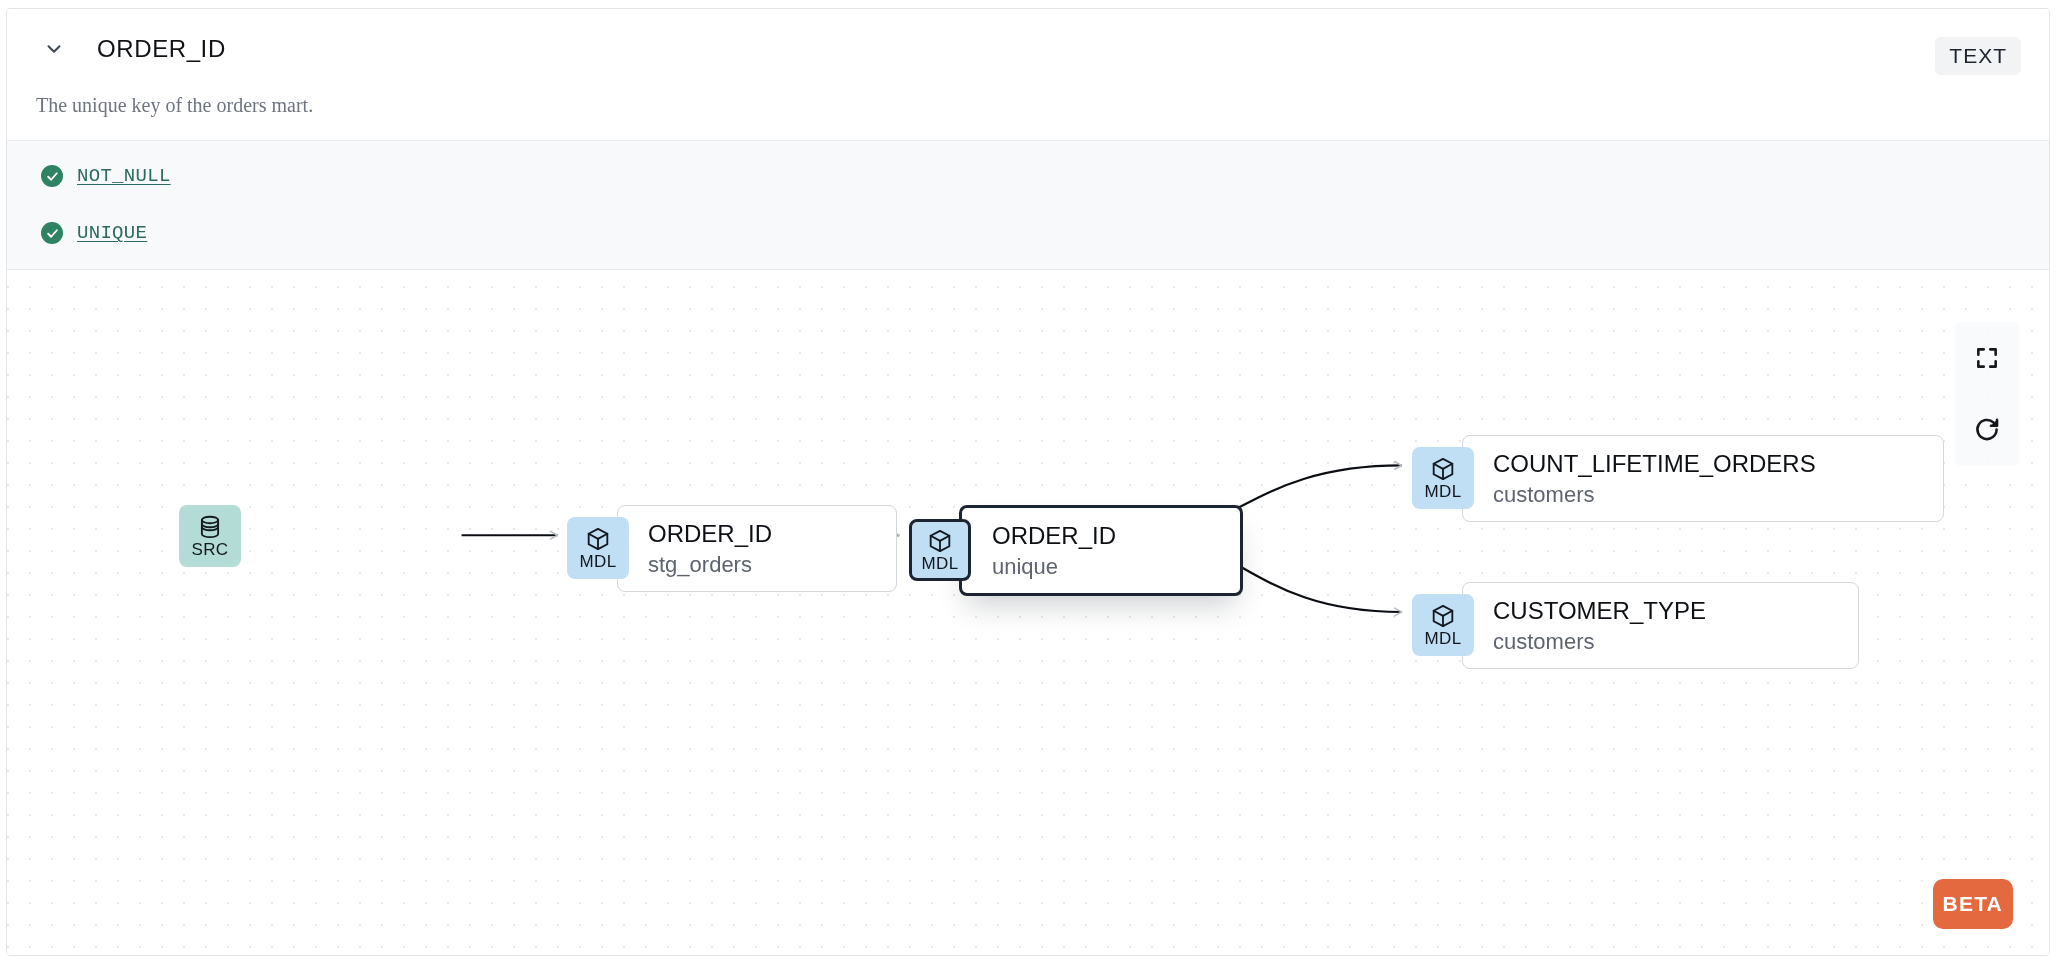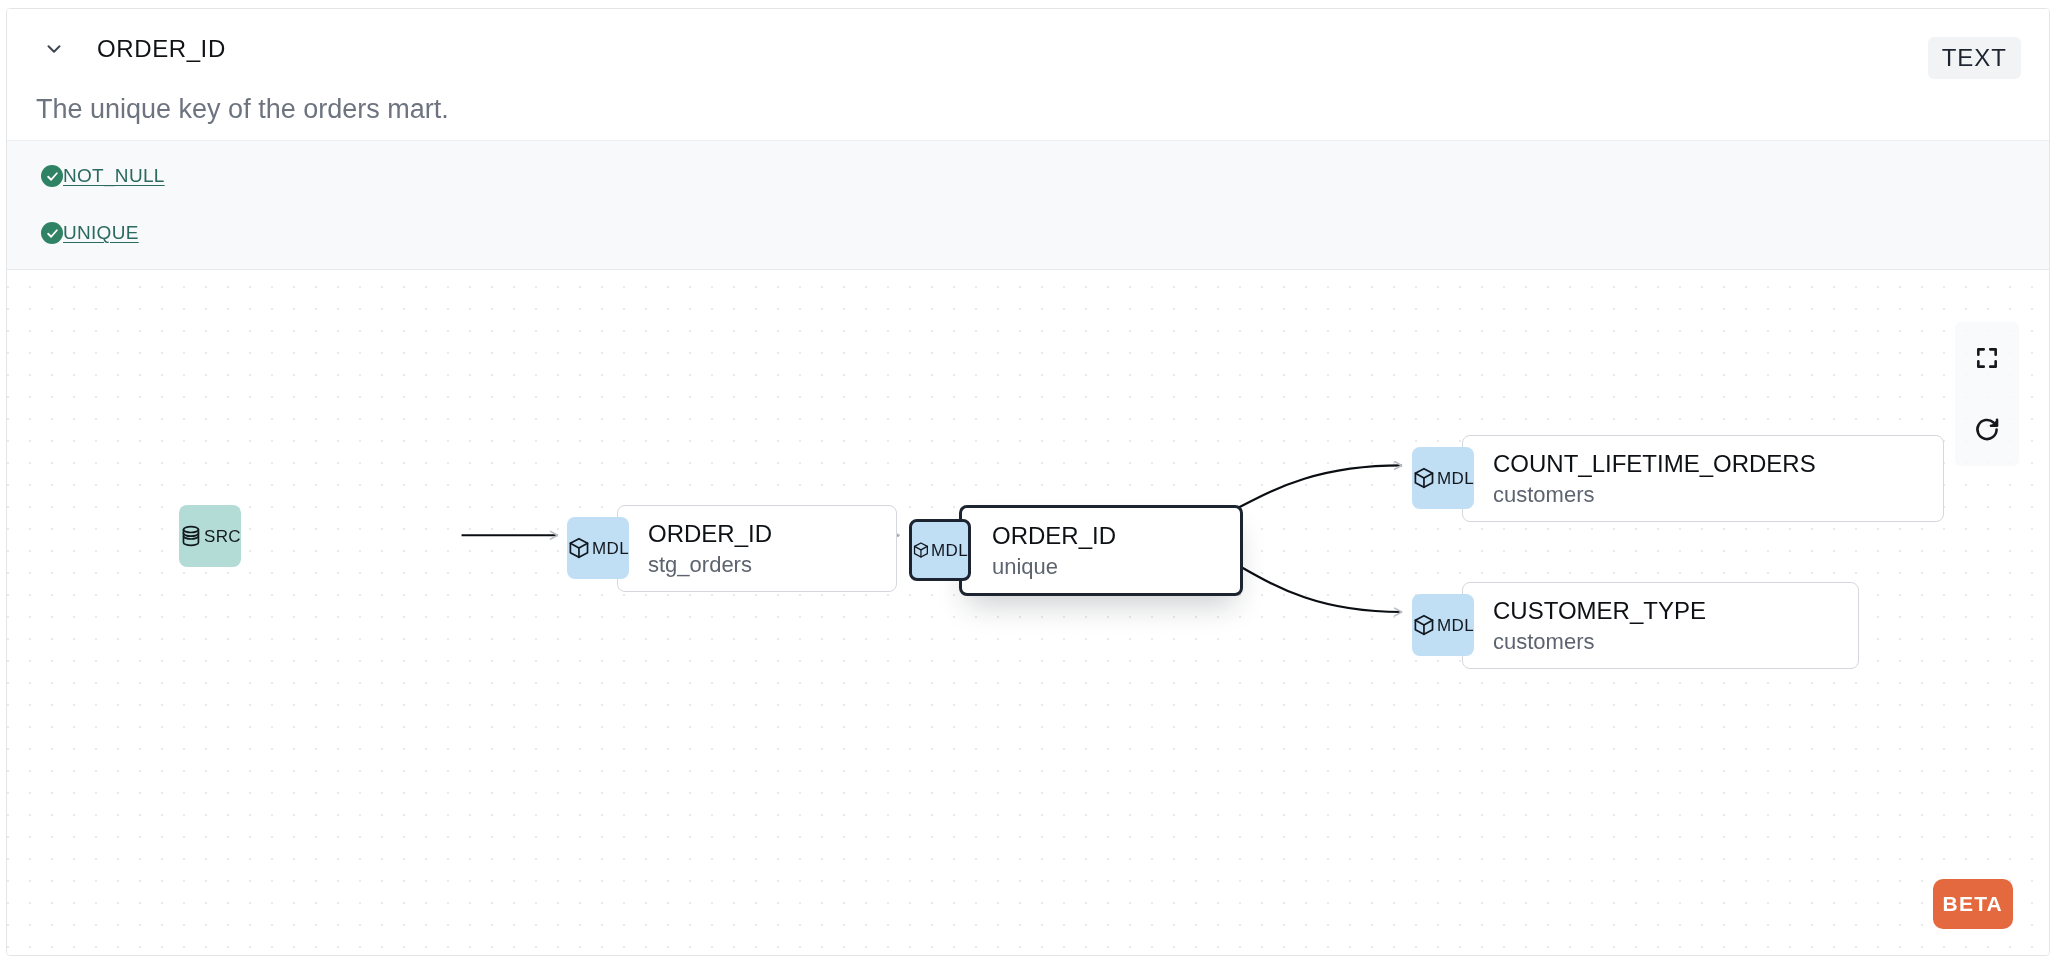--- a/index.html
+++ b/index.html
@@ -58,51 +58,54 @@
     color: #101216;
     font-weight: 400;
     white-space: nowrap;
   }
   .type-badge {
     position: absolute;
     right: 28px;
     top: 28px;
     background: #f1f3f5;
     color: #1d2430;
-    font-size: 24px;
+    font-size: 21px;
     letter-spacing: 1px;
     padding: 7px 14px;
     border-radius: 6px;
   }
   .description {
     position: absolute;
     left: 29px;
     top: 85px;
-    font-size: 27px;
+    font-size: 20px;
     color: #6d7480;
     white-space: nowrap;
+    font-family: Liberation Serif, serif;
   }
 
   
   .tests {
     position: absolute;
     left: 0;
     top: 131px;
     width: 100%;
     height: 130px;
     background: #f7f9fa;
     border-top: 1px solid #eceef0;
     border-bottom: 1px solid #e8eaed;
     box-sizing: border-box;
   }
   .test-row {
     position: absolute;
     left: 34px;
     display: flex;
     align-items: flex-end;
+    gap: 14px;
+    font-family: Liberation Mono, monospace;
   }
   .test-row.r0 { top: 24px; }
   .test-row.r1 { top: 81px; }
   .check-icon {
     width: 22px;
     height: 22px;
     border-radius: 50%;
     background: #2f8263;
     display: flex;
     align-items: center;
@@ -144,21 +147,21 @@
     position: absolute;
     display: flex;
     align-items: stretch;
     cursor: pointer;
   }
   .node-badge {
     width: 62px;
     flex: none;
     border-radius: 8px;
     display: flex;
-    flex-direction: row;
+    flex-direction: column;
     align-items: center;
     justify-content: center;
     gap: 1px;
     z-index: 2;
     align-self: center;
     height: 62px;
   }
   .node-badge.src { background: #b4dcd7; }
   .node-badge.mdl { background: #c0def4; }
   .node-badge-label {

